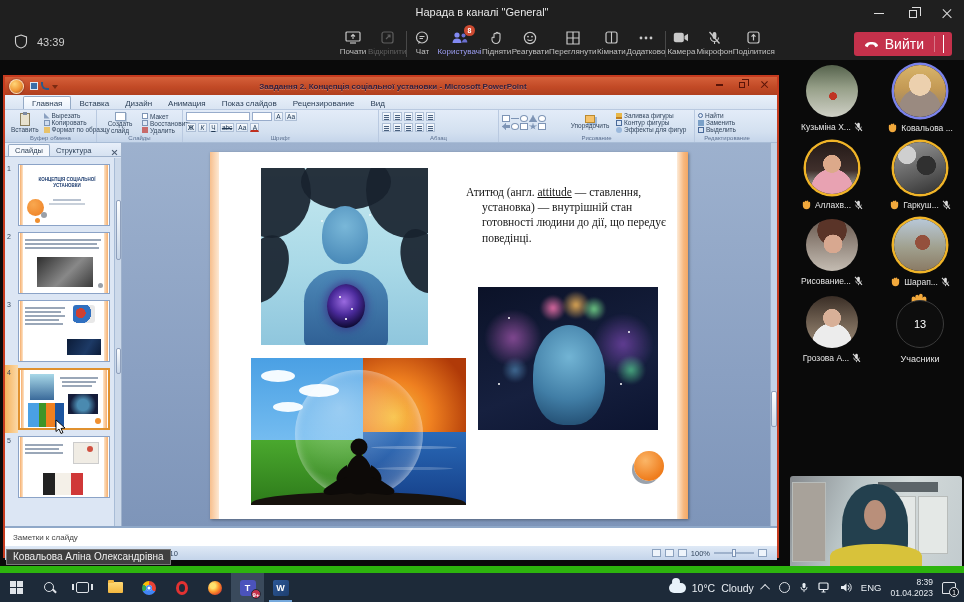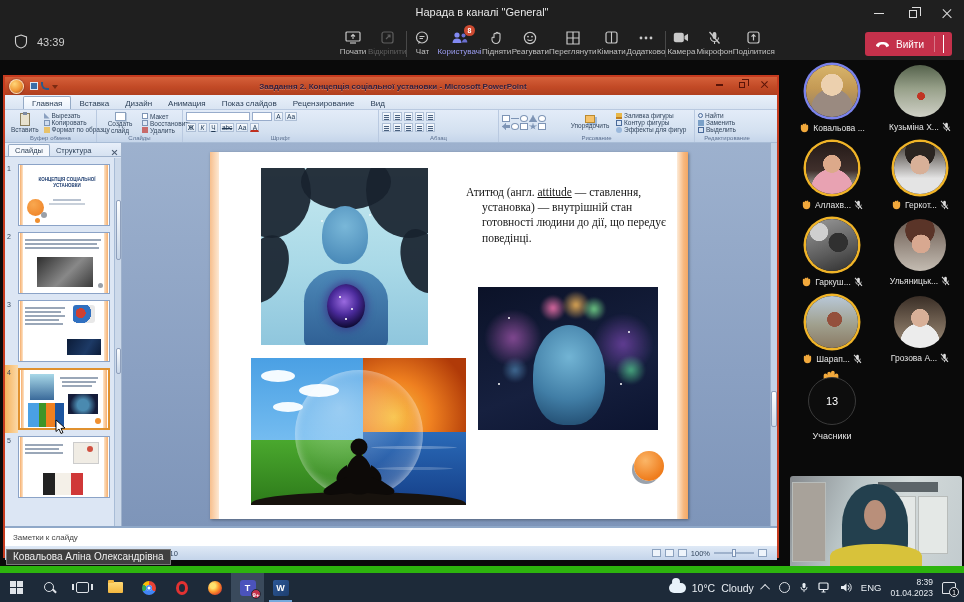--- a/index.html
+++ b/index.html
@@ -21,21 +21,21 @@
   .timer { position:absolute; left:14px; top:34px; display:flex; align-items:center; gap:9px; color:#cfcfcf; font-size:11px; }
   .ttools { position:absolute; left:338px; top:28px; height:32px; display:flex; align-items:flex-start; }
   .titem { display:flex; flex-direction:column; align-items:center; gap:2px; min-width:30px; cursor:pointer; position:relative; padding-top:2px; }
   .ticon { height:15px; display:flex; align-items:center; justify-content:center; position:relative; }
   .tlabel { font-size:8px; color:#c0c0c0; white-space:nowrap; }
   .titem.disabled .tlabel { color:#5f5f5f; }
   .titem.active .tlabel { color:#9a9cf0; }
   .tdivider { width:1px; height:26px; background:#484848; margin-top:3px; }
   .badge-red { position:absolute; top:-5px; right:-7px; background:#cc4a31; color:#fff; border-radius:8px; font-size:7px; min-width:11px; height:11px; line-height:11px; text-align:center; padding:0 2px; font-weight:bold; }
   .leave-btn { position:absolute; right:12px; top:32px; height:24px; background:#c4314b; border-radius:3px; display:flex; align-items:center; cursor:pointer; }
-  .leave-main { display:flex; align-items:center; gap:6px; padding:0 10px; color:#fff; font-size:10px; }
+  .leave-main { display:flex; align-items:center; gap:6px; padding:0 10px; color:#fff; font-size:14px; }
   .leave-sep { width:1px; height:16px; background:rgba(255,255,255,.35); }
   .leave-chev { padding:0 8px; }
   .chev-down { width:6px; height:6px; border-right:1.4px solid #fff; border-bottom:1.4px solid #fff; transform:rotate(45deg) translateY(-2px); }
 
   
   .content-bg { position:absolute; left:0; top:60px; width:964px; height:515px; background:#0a0a0a; }
 
   
   .pptwin { position:absolute; left:3px; top:75px; width:776px; height:483px; background:#dbe5f1; border:2px solid #c63b1f; z-index:2; }
   .ppt-titlebar { height:18px; background:linear-gradient(180deg,#d5603a 0%,#c24a26 55%,#b03f1f 100%); display:flex; align-items:center; position:relative; }
@@ -709,85 +709,71 @@
 </div>
 
 <svg class="cursor" width="11" height="16" viewBox="0 0 11 16">
   <path d="M1 1 L1 12.5 L4 10 L6 14.5 L8 13.5 L6 9.5 L10 9 Z" fill="#fff" stroke="#000" stroke-width="0.9"></path>
 </svg>
 
 <div class="ptooltip">Ковальова Аліна Олександрівна</div>
 
 <div class="people">
   <div class="pcell">
-    <div class="pav av1 ring-blue"></div>
-    <div class="prow">
-      <svg width="11" height="11" viewBox="0 0 12 12">
-          <path d="M2 7 V4 a1 1 0 0 1 2 0 V3 a1 1 0 0 1 2 0 V2.5 a1 1 0 0 1 2 0 V4 a1 1 0 0 1 2 0 v3 c0 2.6-1.6 4.2-4 4.2 S2 9.6 2 7z" fill="#f2a93c"></path>
-        </svg>
-      <span class="pname">Ковальова ...</span>
-    </div>
-  </div>
-  <div class="pcell">
     <div class="pav av2"></div>
     <div class="prow">
       <span class="pname">Кузьміна Х...</span>
       <svg width="9" height="10" viewBox="0 0 13 14">
           <rect x="4.6" y="1" width="3.8" height="7" rx="1.9" fill="#ddd"></rect>
           <path d="M2.5 6.5 a4 4 0 0 0 8 0 M6.5 10.8 v2.2" fill="none" stroke="#ddd" stroke-width="1.2"></path>
           <path d="M1.5 1 L11.5 12.5" stroke="#ddd" stroke-width="1.5"></path>
         </svg>
     </div>
   </div>
   <div class="pcell">
+    <div class="pav av1 ring-blue"></div>
+    <div class="prow">
+      <svg width="11" height="11" viewBox="0 0 12 12">
+          <path d="M2 7 V4 a1 1 0 0 1 2 0 V3 a1 1 0 0 1 2 0 V2.5 a1 1 0 0 1 2 0 V4 a1 1 0 0 1 2 0 v3 c0 2.6-1.6 4.2-4 4.2 S2 9.6 2 7z" fill="#f2a93c"></path>
+        </svg>
+      <span class="pname">Ковальова ...</span>
+    </div>
+  </div>
+  <div class="pcell">
     <div class="pav av3 ring-yellow"></div>
     <div class="prow">
       <svg width="11" height="11" viewBox="0 0 12 12">
           <path d="M2 7 V4 a1 1 0 0 1 2 0 V3 a1 1 0 0 1 2 0 V2.5 a1 1 0 0 1 2 0 V4 a1 1 0 0 1 2 0 v3 c0 2.6-1.6 4.2-4 4.2 S2 9.6 2 7z" fill="#f2a93c"></path>
         </svg>
       <span class="pname">Аллахв...</span>
       <svg width="9" height="10" viewBox="0 0 13 14">
           <rect x="4.6" y="1" width="3.8" height="7" rx="1.9" fill="#ddd"></rect>
           <path d="M2.5 6.5 a4 4 0 0 0 8 0 M6.5 10.8 v2.2" fill="none" stroke="#ddd" stroke-width="1.2"></path>
           <path d="M1.5 1 L11.5 12.5" stroke="#ddd" stroke-width="1.5"></path>
         </svg>
     </div>
   </div>
   <div class="pcell">
-    <div class="pav av5 ring-yellow"></div>
-    <div class="prow">
-      <svg width="11" height="11" viewBox="0 0 12 12">
-          <path d="M2 7 V4 a1 1 0 0 1 2 0 V3 a1 1 0 0 1 2 0 V2.5 a1 1 0 0 1 2 0 V4 a1 1 0 0 1 2 0 v3 c0 2.6-1.6 4.2-4 4.2 S2 9.6 2 7z" fill="#f2a93c"></path>
-        </svg>
-      <span class="pname">Геркот...</span>
-      <svg width="9" height="10" viewBox="0 0 13 14">
-          <rect x="4.6" y="1" width="3.8" height="7" rx="1.9" fill="#ddd"></rect>
-          <path d="M2.5 6.5 a4 4 0 0 0 8 0 M6.5 10.8 v2.2" fill="none" stroke="#ddd" stroke-width="1.2"></path>
-          <path d="M1.5 1 L11.5 12.5" stroke="#ddd" stroke-width="1.5"></path>
-        </svg>
-    </div>
-  </div>
-  <div class="pcell">
     <div class="pav av6 ring-yellow"></div>
     <div class="prow">
       <svg width="11" height="11" viewBox="0 0 12 12">
           <path d="M2 7 V4 a1 1 0 0 1 2 0 V3 a1 1 0 0 1 2 0 V2.5 a1 1 0 0 1 2 0 V4 a1 1 0 0 1 2 0 v3 c0 2.6-1.6 4.2-4 4.2 S2 9.6 2 7z" fill="#f2a93c"></path>
         </svg>
       <span class="pname">Гаркуш...</span>
       <svg width="9" height="10" viewBox="0 0 13 14">
           <rect x="4.6" y="1" width="3.8" height="7" rx="1.9" fill="#ddd"></rect>
           <path d="M2.5 6.5 a4 4 0 0 0 8 0 M6.5 10.8 v2.2" fill="none" stroke="#ddd" stroke-width="1.2"></path>
           <path d="M1.5 1 L11.5 12.5" stroke="#ddd" stroke-width="1.5"></path>
         </svg>
     </div>
   </div>
   <div class="pcell">
     <div class="pav av7"></div>
     <div class="prow">
-      <span class="pname">Ульяницьк...</span>
+      <span class="pname">Рисование...</span>
       <svg width="9" height="10" viewBox="0 0 13 14">
           <rect x="4.6" y="1" width="3.8" height="7" rx="1.9" fill="#ddd"></rect>
           <path d="M2.5 6.5 a4 4 0 0 0 8 0 M6.5 10.8 v2.2" fill="none" stroke="#ddd" stroke-width="1.2"></path>
           <path d="M1.5 1 L11.5 12.5" stroke="#ddd" stroke-width="1.5"></path>
         </svg>
     </div>
   </div>
   <div class="pcell">
     <div class="pav av8 ring-yellow"></div>
     <div class="prow">

